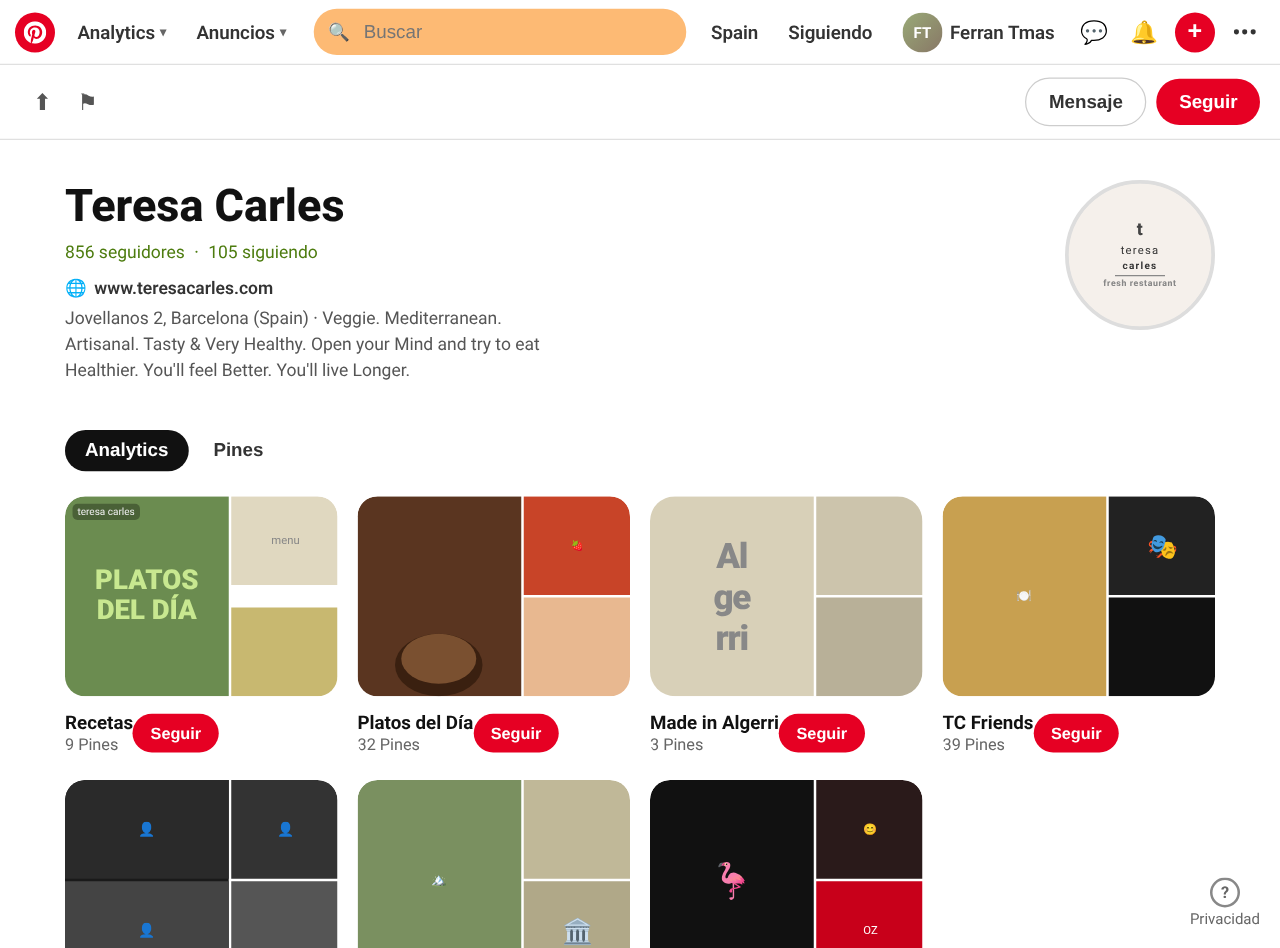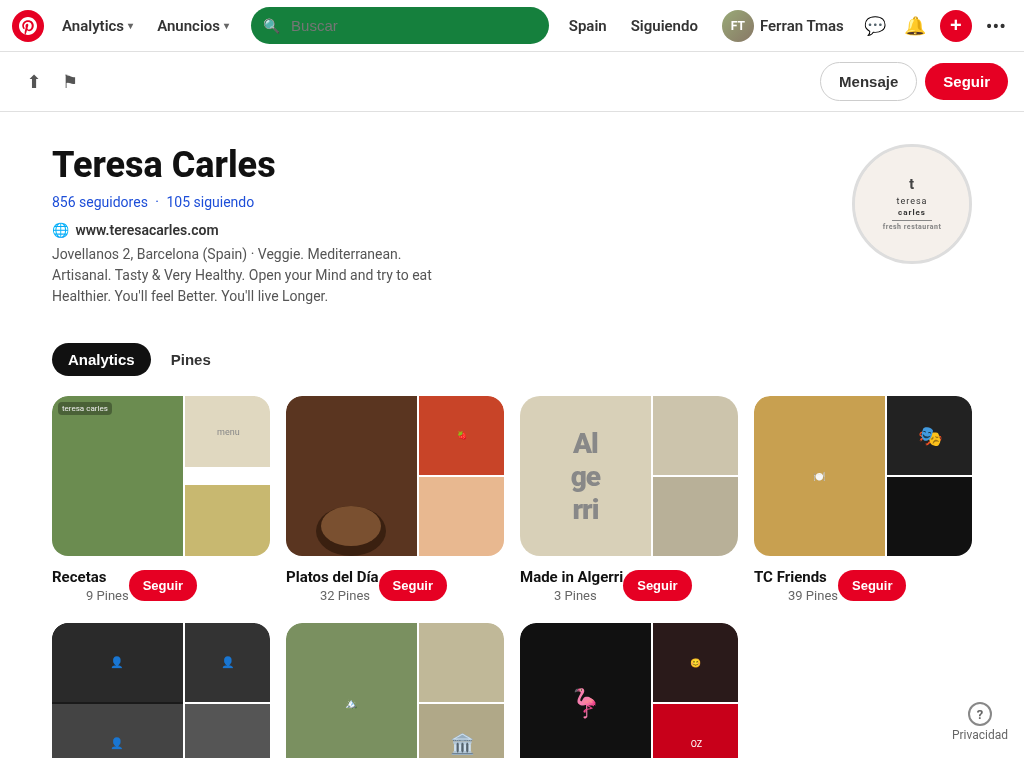--- a/index.html
+++ b/index.html
@@ -9,21 +9,21 @@
     .top-nav {
       display: flex; align-items: center; padding: 0 12px; height: 52px;
       background: #fff; border-bottom: 1px solid #e0e0e0; position: sticky; top: 0; z-index: 100;
     }
     .pinterest-logo { width: 32px; height: 32px; background: #E60023; border-radius: 50%; display: flex; align-items: center; justify-content: center; flex-shrink: 0; }
     .pinterest-logo svg { width: 18px; height: 18px; fill: #fff; }
     .nav-links { display: flex; align-items: center; margin-left: 8px; gap: 4px; }
     .nav-link { display: flex; align-items: center; gap: 4px; padding: 6px 10px; border-radius: 20px; cursor: pointer; font-size: 15px; font-weight: 600; color: #333; }
     .nav-link .chevron { font-size: 10px; color: #666; }
     .search-bar { flex: 1; margin: 0 12px; max-width: 480px; }
-    .search-bar input { width: 100%; padding: 10px 16px 10px 40px; border-radius: 24px; border: none; background: #15803d; font-size: 15px; outline: none; }
+    .search-bar input { width: 100%; padding: 10px 16px 10px 40px; border-radius: 24px; border: none; background: #fdba74; font-size: 15px; outline: none; }
     .search-wrapper { position: relative; }
     .search-icon-wrap { position: absolute; left: 12px; top: 50%; transform: translateY(-50%); color: #666; font-size: 14px; }
     .nav-right { display: flex; align-items: center; gap: 8px; margin-left: auto; }
     .nav-text-link { font-size: 15px; font-weight: 600; color: #333; cursor: pointer; padding: 6px 8px; border-radius: 20px; }
     .avatar-wrap { display: flex; align-items: center; gap: 6px; cursor: pointer; padding: 4px 8px; border-radius: 20px; }
     .avatar { width: 32px; height: 32px; border-radius: 50%; background: linear-gradient(135deg, #b5a, #a59); display: flex; align-items: center; justify-content: center; overflow: hidden; }
     .avatar-name { font-size: 15px; font-weight: 600; color: #333; }
     .icon-btn { width: 32px; height: 32px; border-radius: 50%; background: transparent; border: none; cursor: pointer; display: flex; align-items: center; justify-content: center; font-size: 18px; color: #333; }
     .plus-btn { width: 32px; height: 32px; border-radius: 50%; background: #E60023; border: none; cursor: pointer; display: flex; align-items: center; justify-content: center; color: #fff; font-size: 20px; font-weight: bold; }
     .dots-btn { font-size: 20px; color: #333; cursor: pointer; padding: 0 6px; }
@@ -35,21 +35,21 @@
     }
     .action-icon { width: 36px; height: 36px; border-radius: 50%; border: none; background: transparent; cursor: pointer; display: flex; align-items: center; justify-content: center; font-size: 18px; color: #555; }
     .spacer { flex: 1; }
     .msg-btn { padding: 10px 18px; border-radius: 24px; border: 1px solid #cdcdcd; background: #fff; font-size: 15px; font-weight: 600; cursor: pointer; color: #333; margin-right: 8px; }
     .follow-btn { padding: 10px 18px; border-radius: 24px; border: none; background: #E60023; color: #fff; font-size: 15px; font-weight: 700; cursor: pointer; }
 
     
     .profile-section { max-width: 960px; margin: 0 auto; padding: 32px 20px 0; display: flex; gap: 32px; }
     .profile-info { flex: 1; }
     .profile-name { font-size: 36px; font-weight: 800; color: #111; margin-bottom: 8px; }
-    .profile-stats { font-size: 14px; color: #1d4ed8; margin-bottom: 12px; }
+    .profile-stats { font-size: 14px; color: #4d7c0f; margin-bottom: 12px; }
     .profile-stats span { margin-right: 4px; }
     .profile-website { display: flex; align-items: center; gap: 6px; font-size: 14px; color: #333; margin-bottom: 6px; }
     .globe-icon { font-size: 14px; }
     .profile-website a { color: #333; font-weight: 600; text-decoration: none; }
     .profile-bio { font-size: 14px; color: #555; line-height: 1.5; max-width: 380px; margin-bottom: 20px; }
     .profile-avatar-wrap { width: 120px; height: 120px; flex-shrink: 0; }
     .profile-avatar { width: 120px; height: 120px; border-radius: 50%; background: #f5f0eb; border: 3px solid #ddd; display: flex; align-items: center; justify-content: center; overflow: hidden; }
 
     
     .tabs-section { max-width: 960px; margin: 0 auto; padding: 16px 20px 0; }
@@ -58,21 +58,21 @@
     .tab.active { background: #111; color: #fff; }
     .tab.inactive { background: transparent; color: #333; }
 
     
     .boards-section { max-width: 960px; margin: 0 auto; padding: 20px; }
     .boards-grid { display: grid; grid-template-columns: repeat(4, 1fr); gap: 16px; }
     .board-card { border-radius: 16px; overflow: hidden; cursor: pointer; }
 
     .board-footer { display: flex; align-items: center; justify-content: flex-start; padding: 4px 0; }
     .board-info .board-title { font-size: 15px; font-weight: 700; color: #111; }
-    .board-info .board-count { font-size: 13px; color: #666; margin-top: 2px; margin-left: 34px; }
+    .board-info .board-count { font-size: 13px; color: #666; margin-top: 2px; }
     .board-follow-btn { padding: 8px 14px; border-radius: 20px; border: none; background: #E60023; color: #fff; font-size: 13px; font-weight: 700; cursor: pointer; white-space: nowrap; }
 
     
     .privacy-corner { position: fixed; bottom: 16px; right: 16px; text-align: center; font-size: 12px; color: #666; }
     .privacy-q { width: 24px; height: 24px; border-radius: 50%; border: 2px solid #888; display: flex; align-items: center; justify-content: center; margin: 0 auto 2px; font-weight: 700; font-size: 13px; cursor: pointer; }
   </style>
 </head>
 <body>
 
 <nav class="top-nav">
@@ -164,20 +164,21 @@
     <button class="tab inactive">Pines</button>
   </div>
 </div>
 
 <div class="boards-section">
   <div class="boards-grid">
 
     <div class="board-card">
       <div style="height:160px;border-radius:16px;overflow:hidden;display:grid;grid-template-columns:60% 40%;gap:2px;margin-bottom:8px;">
         <div style="background:#6b8c50;display:flex;align-items:center;justify-content:center;position:relative;">
+          <div style="text-align:center;color:#c8e890;font-weight:900;font-size:22px;line-height:1.1;">PLATOS<br>DEL DÍA</div>
           <div style="position:absolute;top:6px;left:6px;background:rgba(0,0,0,0.3);border-radius:4px;padding:2px 4px;font-size:8px;color:#eee;">teresa carles</div>
         </div>
         <div style="display:grid;grid-template-rows:1fr 1fr;gap:18px;">
           <div style="background:#e0d8c0;display:flex;align-items:center;justify-content:center;font-size:9px;color:#888;">menu</div>
           <div style="background:#c8b870;"></div>
         </div>
       </div>
       <div class="board-footer">
         <div class="board-info">
           <div class="board-title">Recetas</div>

